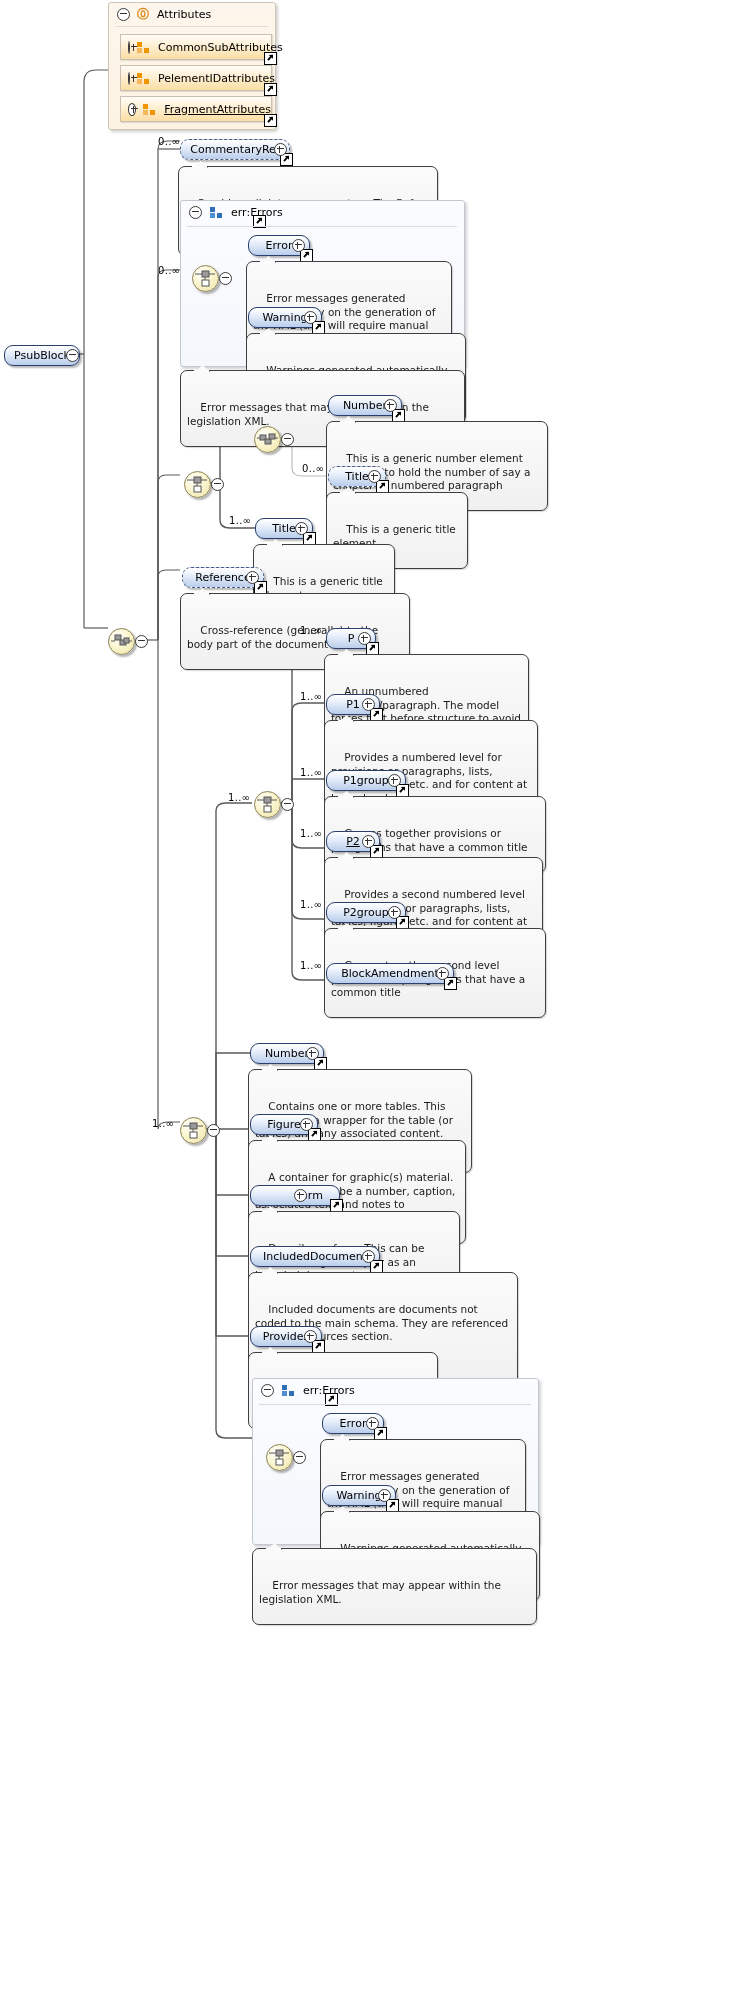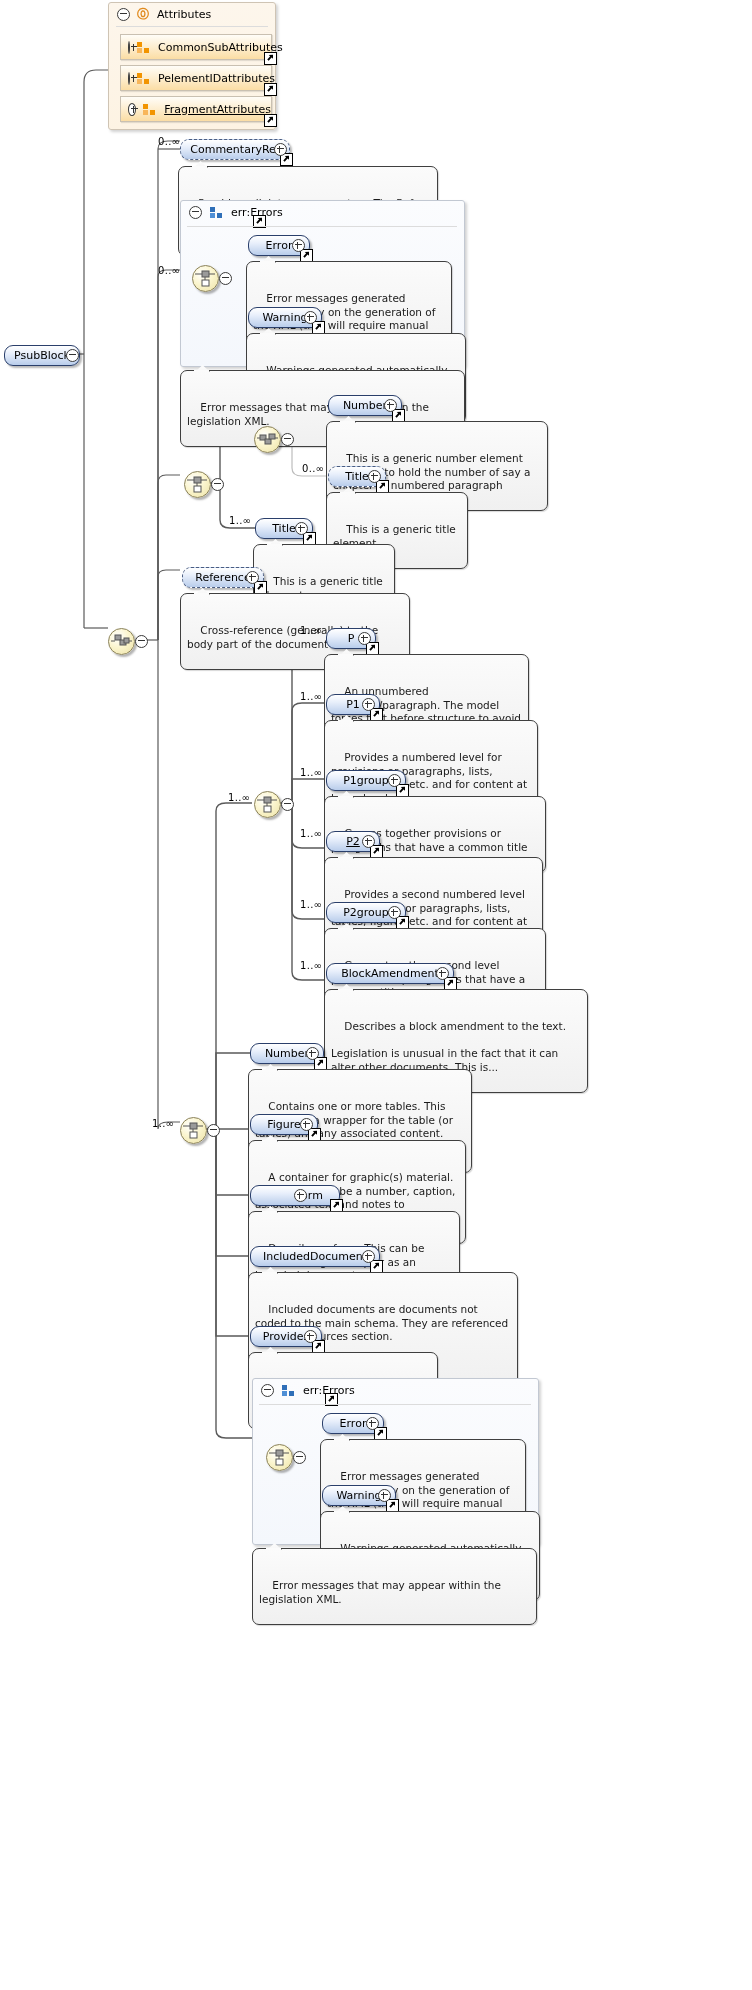--- a/index.html
+++ b/index.html
@@ -488,26 +488,20 @@
     <span class="tail"></span><span class="tailcover"></span>
     <span>Groups together second level provisions or paragraphs that have a common title</span>
   </div>
 
   <span class="occ" style="left:300px;top:960px;">1..∞</span>
   <div class="node" style="left:326px;top:963px;width:110px;">
     <span>BlockAmendment</span>
     <span class="linkbadge" style="right:-4px;bottom:-7px;"></span>
   </div>
   <span class="pm plus" style="left:436px;top:967px;"></span>
-  <div class="anno" style="left:324px;top:989px;width:250px;">
-    <span class="tail"></span><span class="tailcover"></span>
-    <span>Describes a block amendment to the text.
-
-Legislation is unusual in the fact that it can alter other documents. This is...</span>
-  </div>
 
   <div class="node" style="left:250px;top:1043px;width:56px;">
     <span>Number</span>
     <span class="linkbadge" style="right:-4px;bottom:-7px;"></span>
   </div>
   <span class="pm plus" style="left:306px;top:1047px;"></span>
   <div class="anno" style="left:248px;top:1069px;width:210px;">
     <span class="tail"></span><span class="tailcover"></span>
     <span>Contains one or more tables. This element is a wrapper for the table (or tables) and any associated content. The...</span>
   </div>

